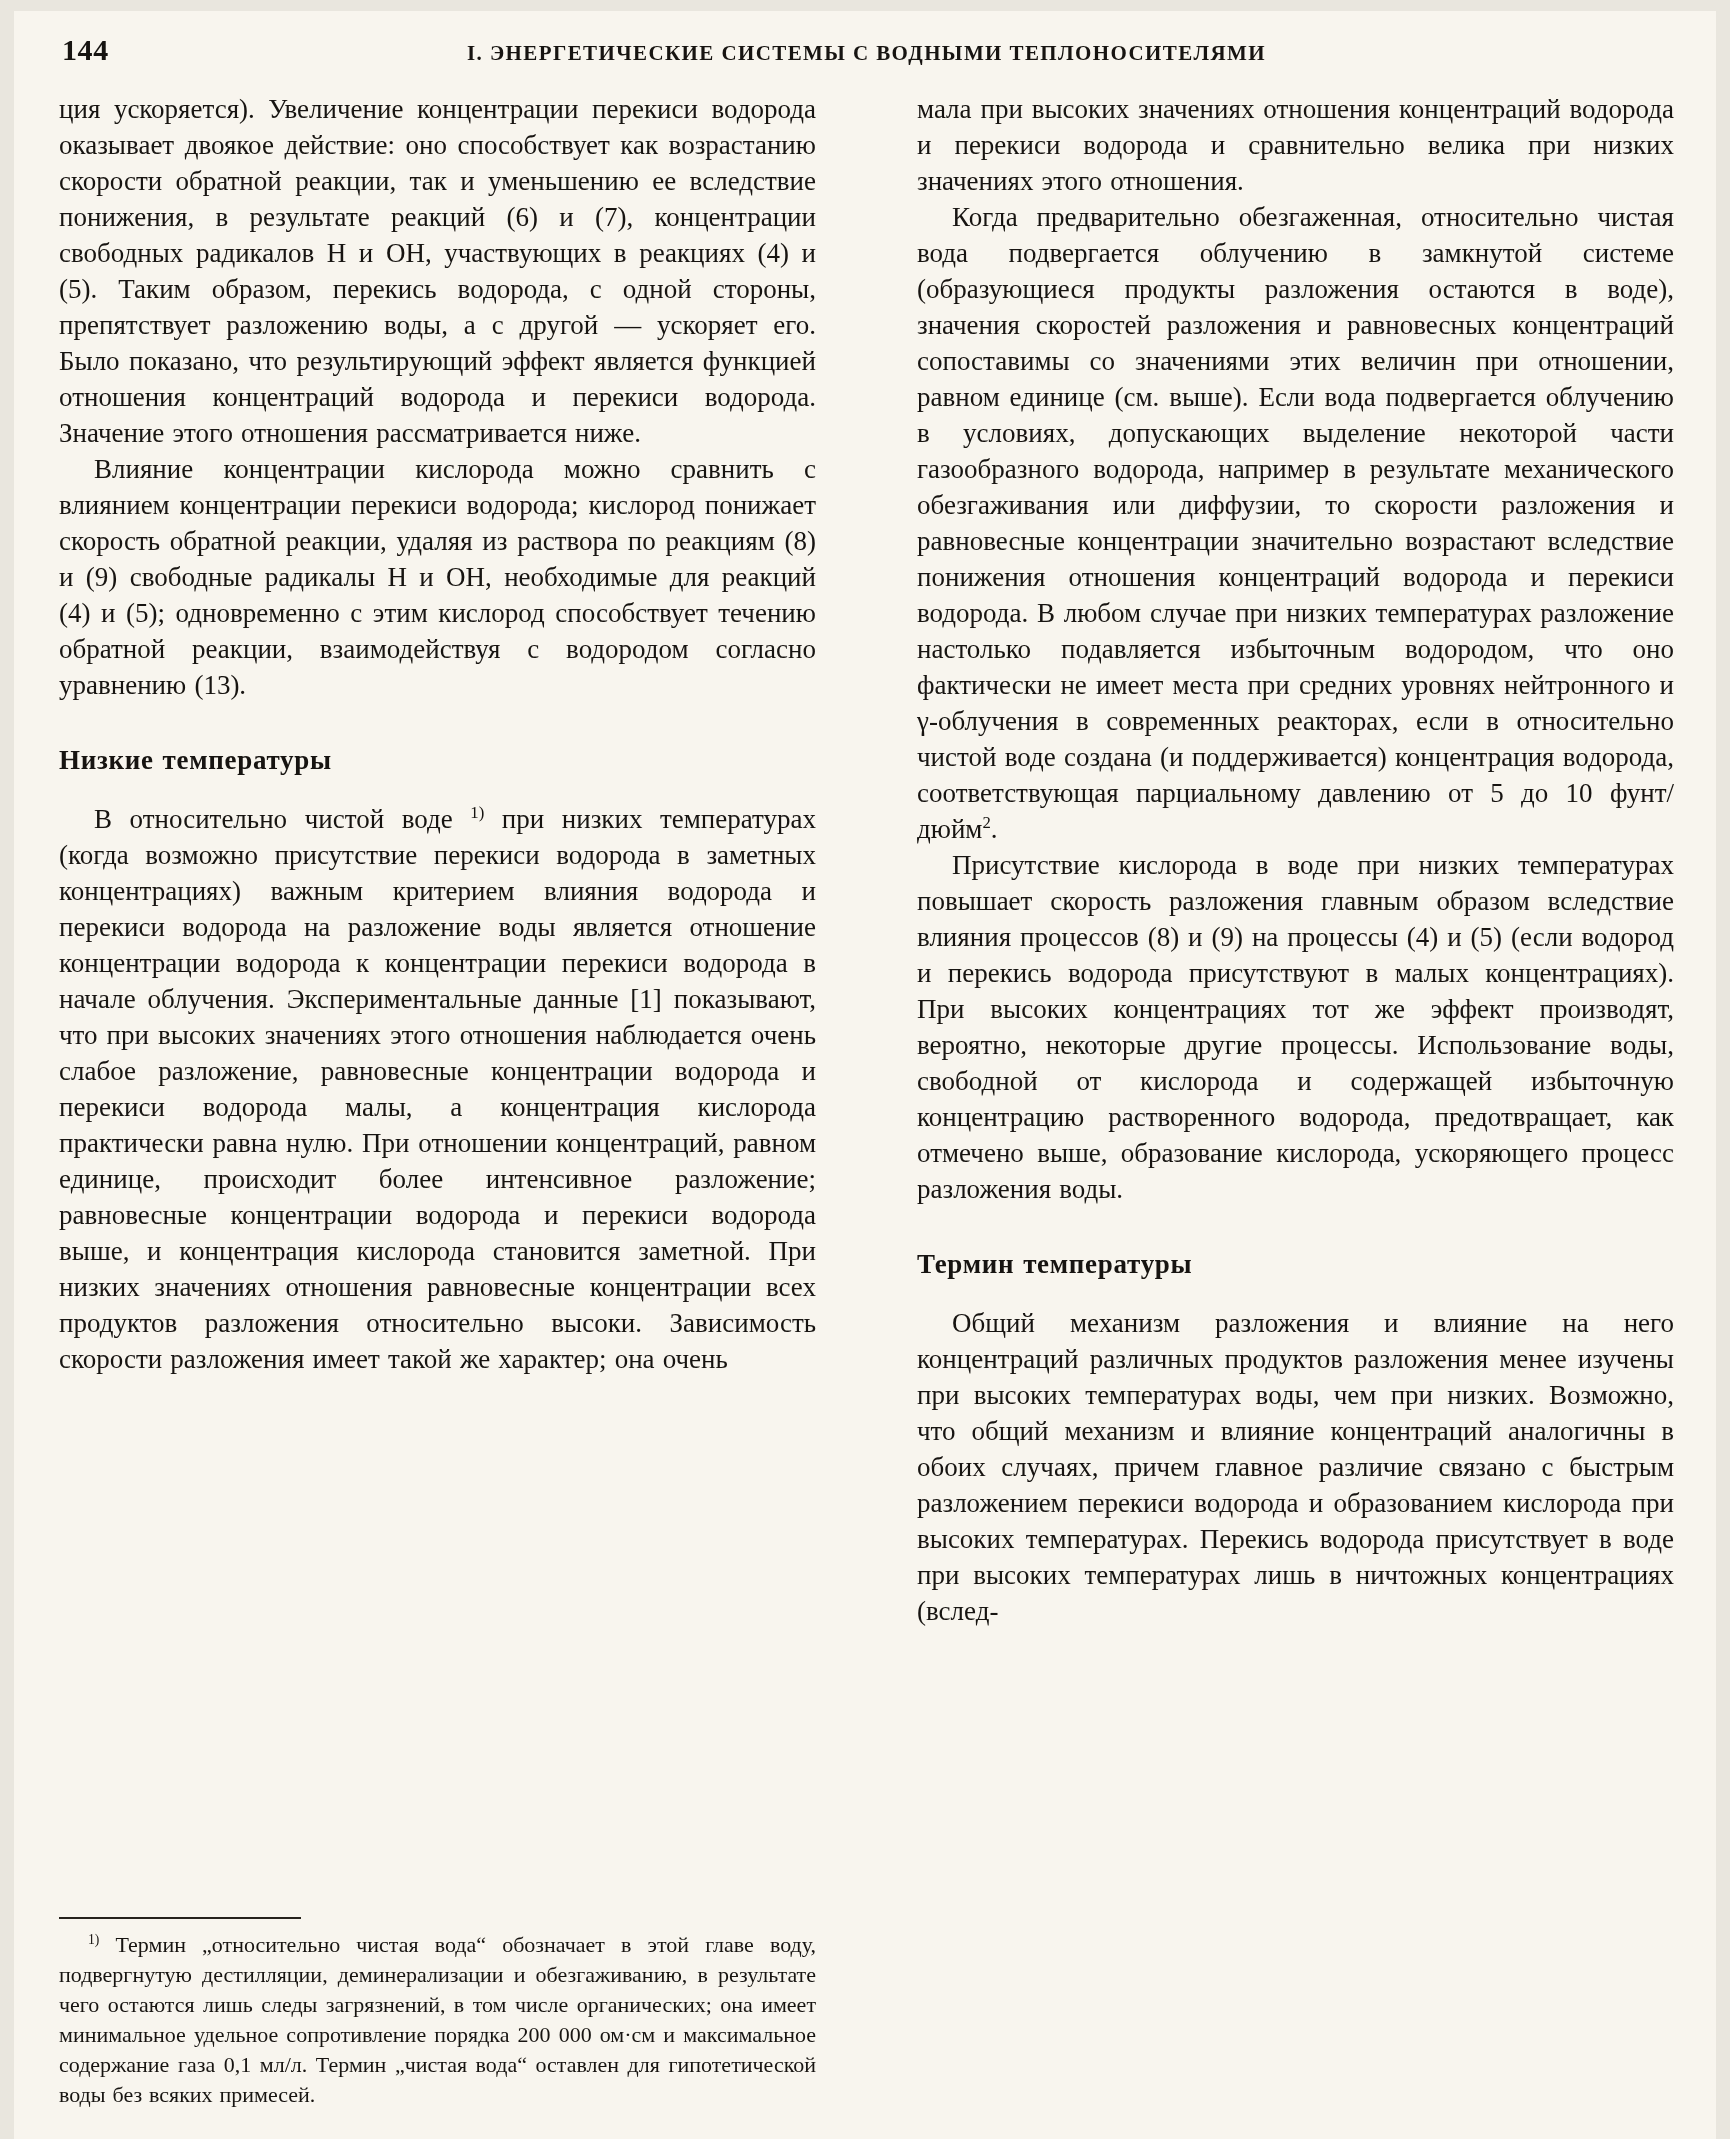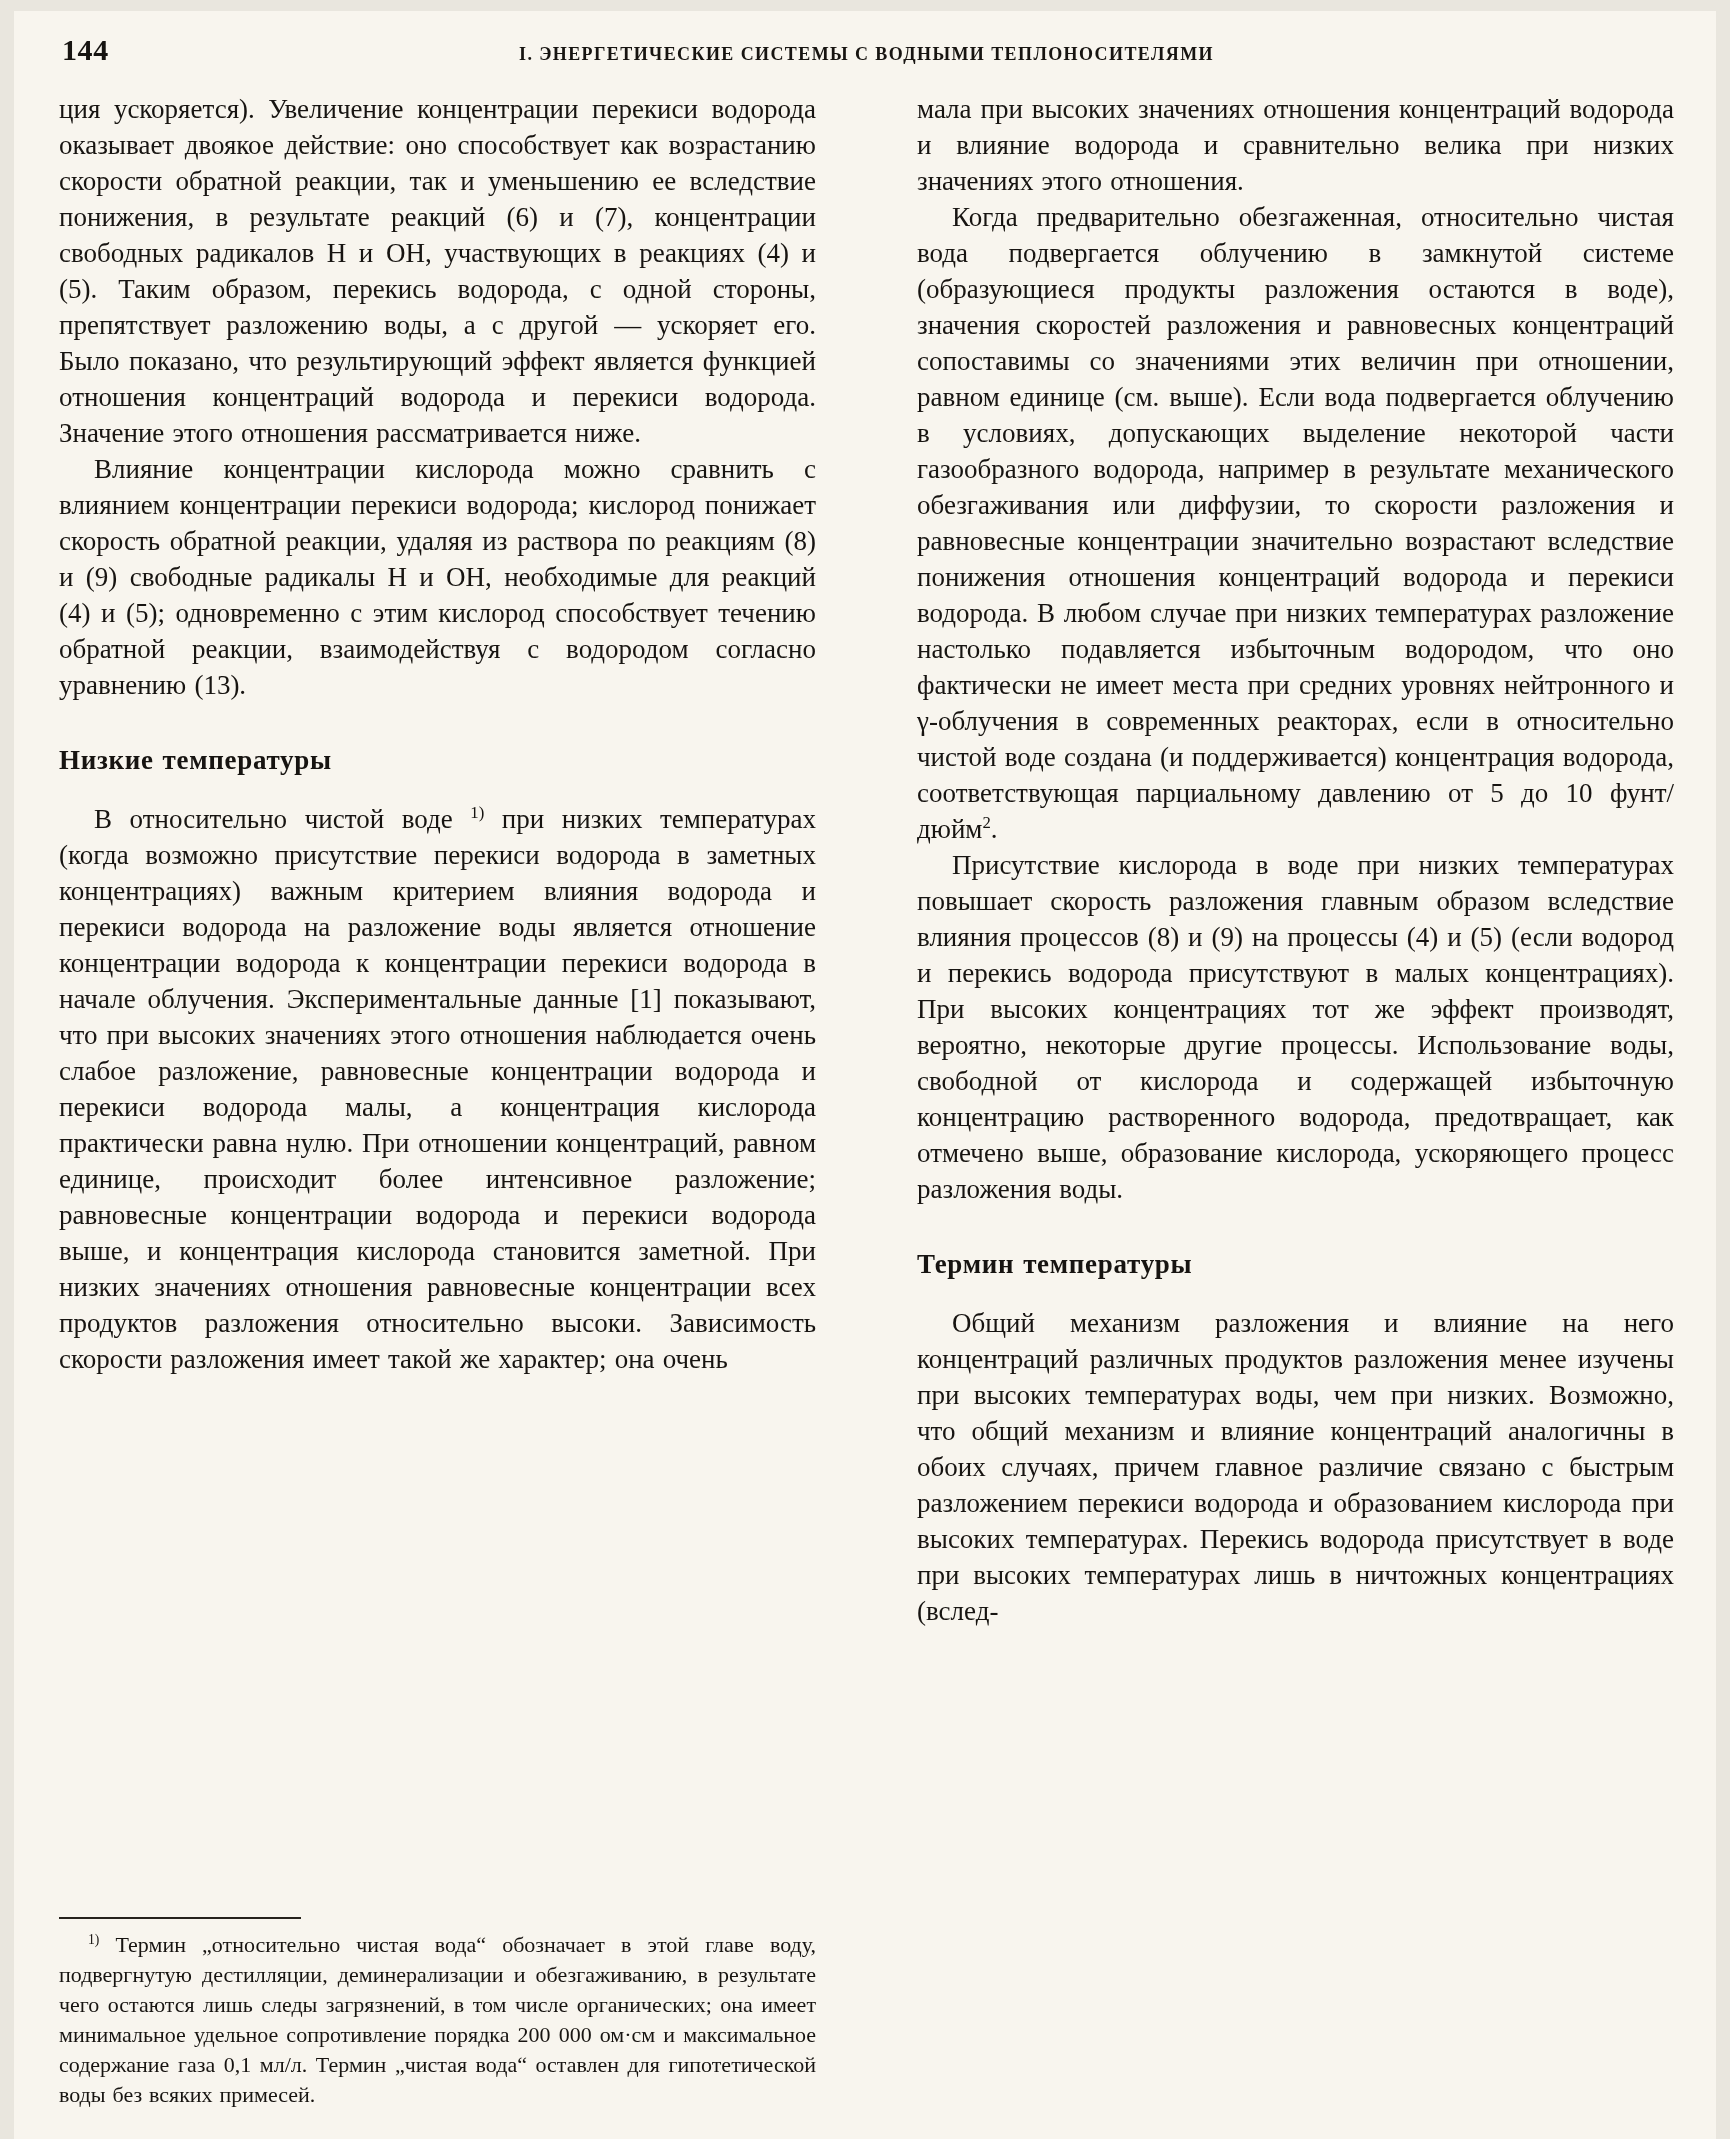--- a/index.html
+++ b/index.html
@@ -24,21 +24,21 @@
     grid-template-columns: 1fr auto 1fr;
     align-items: baseline;
     padding: 4.3px 2.9px 0 2.9px;
   }
   .page-number {
     font-size: 30px;
     font-weight: bold;
     letter-spacing: 0.7px;
   }
   .running-title {
-    font-size: 18px;
+    font-size: 21px;
     font-weight: bold;
     letter-spacing: 1.4px;
     text-align: center;
     white-space: nowrap;
   }
   .header-spacer { }
 
   
   .columns {
     display: flex;
@@ -127,21 +127,21 @@
       <p>Влияние концентрации кислорода можно сравнить с влиянием концентрации перекиси водорода; кислород понижает скорость обратной реакции, удаляя из раствора по реакциям (8) и (9) свободные радикалы Н и ОН, необходимые для реакций (4) и (5); одновременно с этим кислород способствует течению обратной реакции, взаимодействуя с водородом согласно уравнению (13).</p>
       <h3 class="section-heading">Низкие температуры</h3>
       <p><span>В относительно чистой воде </span><sup>1)</sup><span> при низких температурах (когда возможно присутствие перекиси водорода в заметных концентрациях) важным критерием влияния водорода и перекиси водорода на разложение воды является отношение концентрации водорода к концентрации перекиси водорода в начале облучения. Экспериментальные данные [1] показывают, что при высоких значениях этого отношения наблюдается очень слабое разложение, равновесные концентрации водорода и перекиси водорода малы, а концентрация кислорода практически равна нулю. При отношении концентраций, равном единице, происходит более интенсивное разложение; равновесные концентрации водорода и перекиси водорода выше, и концентрация кислорода становится заметной. При низких значениях отношения равновесные концентрации всех продуктов разложения относительно высоки. Зависимость скорости разложения имеет такой же характер; она очень</span></p>
       <div class="footnote">
         <hr class="footnote-rule">
         <p><sup>1)</sup><span> Термин „относительно чистая вода“ обозначает в этой главе воду, подвергнутую дестилляции, деминерализации и обезгаживанию, в результате чего остаются лишь следы загрязнений, в том числе органических; она имеет минимальное удельное сопротивление порядка 200 000 </span><span class="it">ом·см</span><span> и максимальное содержание газа 0,1 </span><span class="it">мл/л</span><span>. Термин „чистая вода“ оставлен для гипотетической воды без всяких примесей.</span></p>
       </div>
     </div>
 
     <div class="col col-right">
-      <p class="cont">мала при высоких значениях отношения концентраций водорода и влияние водорода и сравнительно велика при низких значениях этого отношения.</p>
+      <p class="cont">мала при высоких значениях отношения концентраций водорода и перекиси водорода и сравнительно велика при низких значениях этого отношения.</p>
       <p><span>Когда предварительно обезгаженная, относительно чистая вода подвергается облучению в замкнутой системе (образующиеся продукты разложения остаются в воде), значения скоростей разложения и равновесных концентраций сопоставимы со значениями этих величин при отношении, равном единице (см. выше). Если вода подвергается облучению в условиях, допускающих выделение некоторой части газообразного водорода, например в результате механического обезгаживания или диффузии, то скорости разложения и равновесные концентрации значительно возрастают вследствие понижения отношения концентраций водорода и перекиси водорода. В любом случае </span><span class="it">при низких температурах разложение настолько подавляется избыточным водородом, что оно фактически не имеет места при средних уровнях нейтронного и γ-облучения в современных реакторах, если в относительно чистой воде создана (и поддерживается) концентрация водорода, соответствующая парциальному давлению от 5 до 10 фунт/дюйм</span><sup class="it">2</sup><span class="it">.</span></p>
       <p>Присутствие кислорода в воде при низких температурах повышает скорость разложения главным образом вследствие влияния процессов (8) и (9) на процессы (4) и (5) (если водород и перекись водорода присутствуют в малых концентрациях). При высоких концентрациях тот же эффект производят, вероятно, некоторые другие процессы. Использование воды, свободной от кислорода и содержащей избыточную концентрацию растворенного водорода, предотвращает, как отмечено выше, образование кислорода, ускоряющего процесс разложения воды.</p>
       <h3 class="section-heading">Термин температуры</h3>
       <p>Общий механизм разложения и влияние на него концентраций различных продуктов разложения менее изучены при высоких температурах воды, чем при низких. Возможно, что общий механизм и влияние концентраций аналогичны в обоих случаях, причем главное различие связано с быстрым разложением перекиси водорода и образованием кислорода при высоких температурах. Перекись водорода присутствует в воде при высоких температурах лишь в ничтожных концентрациях (вслед-</p>
     </div>
 
   </div>
 
   <div class="page-edge-line"></div>
 </div>

